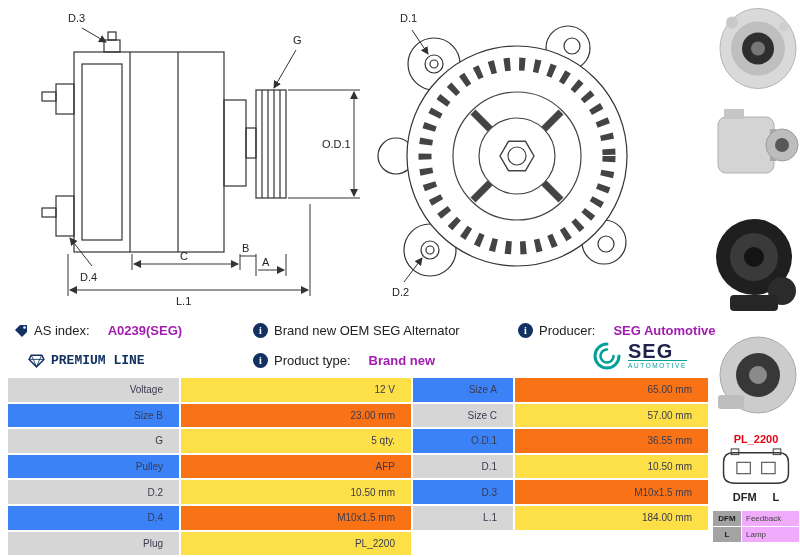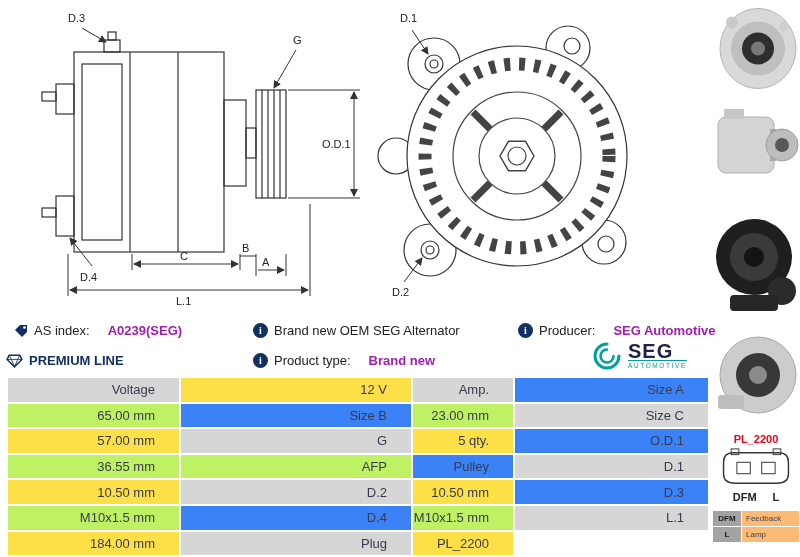--- a/index.html
+++ b/index.html
@@ -19,39 +19,39 @@
   .i-icon{display:inline-flex;align-items:center;justify-content:center;width:15px;height:15px;border-radius:50%;
           background:#123162;color:#fff;font-size:10px;font-weight:bold;font-family:"Liberation Serif",serif;flex:0 0 auto;}
 
   .seg-logo{position:absolute;left:592px;top:26px;display:flex;align-items:center;gap:6px;}
   .seg-name{font-size:20px;font-weight:bold;color:#20214c;line-height:15px;letter-spacing:1px;}
   .seg-sub{font-size:6.5px;letter-spacing:1.6px;color:#00a19a;border-top:1.5px solid #00a19a;padding-top:1px;margin-top:1px;}
 
   
   .spec-table{position:absolute;left:8px;top:378px;width:700px;display:grid;
               grid-template-columns:171px 230px 100px 193px;grid-auto-rows:23.6px;gap:2px;}
-  .cell{display:flex;align-items:center;justify-content:flex-end;padding-right:24px;font-size:13px;color:#3a3a4f;}
+  .cell{display:flex;align-items:center;justify-content:flex-end;padding-right:16px;font-size:10px;color:#3a3a4f;}
   .cell.lbl{background:#d6d6d6;}
   .cell.val{background:#fde047;}
   .cell.lbl.d{background:#3b82f6;}
-  .cell.val.d{background:#bef264;}
+  .cell.val.d{background:#f97316;}
 
   
   .right-col{position:absolute;left:712px;top:0;width:88px;height:557px;}
   .photo{width:88px;overflow:hidden;}
   .photo.p1{height:93px;margin-top:2px;}
   .photo.p2{height:100px;}
   .photo.p3{height:132px;}
   .photo.p4{height:100px;}
   .plug-code{margin-top:6px;text-align:center;font-size:11px;font-weight:bold;color:#e30613;}
   .plug-drawing{margin-top:2px;text-align:center;}
   .pins-row{display:flex;justify-content:center;gap:16px;font-size:11px;font-weight:bold;color:#222;margin-top:-2px;}
   .plug-legend{margin:8px auto 0 auto;width:86px;display:grid;grid-template-columns:28px 57px;grid-auto-rows:15px;gap:1px;background:#fff;}
   .pl-pin{background:#a3a3a3;display:flex;align-items:center;justify-content:center;font-size:8px;font-weight:bold;color:#1c1c1c;}
-  .pl-desc{background:#fdba74;display:flex;align-items:center;font-size:8px;color:#444;padding-left:4px;}
+  .pl-desc{background:#f0abfc;display:flex;align-items:center;font-size:8px;color:#444;padding-left:4px;}
 </style>
 </head>
 <body>
 
 <div class="page">
 
   <div class="drawing side">
     <svg width="355" height="305" viewBox="0 0 355 305">
       <defs>
         <marker id="ar1" markerWidth="8" markerHeight="8" refX="7" refY="4" orient="auto">
@@ -170,21 +170,21 @@
       <span class="i-icon">i</span>
       <span>Brand new OEM SEG Alternator</span>
     </div>
 
     <div class="info-item" style="left:518px;top:8px;">
       <span class="i-icon">i</span>
       <span>Producer:</span>
       <b>SEG Automotive</b>
     </div>
 
-    <div class="info-item" style="left:6px;top:38px;">
+    <div class="info-item" style="left:28px;top:38px;font-family:Liberation Mono, monospace;">
       <svg width="17" height="14" viewBox="0 0 16 13">
         <path d="M3,1 H13 L15,5 L8,12 L1,5 Z" fill="none" stroke="#123162" stroke-width="1.4"></path>
         <path d="M1,5 H15 M5,5 L8,12 L11,5 M3,1 L5,5 M13,1 L11,5" stroke="#123162" stroke-width="0.8" fill="none"></path>
       </svg>
       <span class="navy-bold">PREMIUM LINE</span>
     </div>
 
     <div class="info-item" style="left:253px;top:38px;">
       <span class="i-icon">i</span>
       <span>Product type:</span>
@@ -199,36 +199,35 @@
       <div class="seg-text">
         <div class="seg-name">SEG</div>
         <div class="seg-sub">AUTOMOTIVE</div>
       </div>
     </div>
   </div>
 
   <div class="spec-table">
     <div class="cell lbl">Voltage</div>
     <div class="cell val">12 V</div>
-    <div class="cell lbl">Amp.</div>
 
     <div class="cell lbl d">Size A</div>
     <div class="cell val d">65.00 mm</div>
     <div class="cell lbl d">Size B</div>
     <div class="cell val d">23.00 mm</div>
 
     <div class="cell lbl">Size C</div>
     <div class="cell val">57.00 mm</div>
     <div class="cell lbl">G</div>
     <div class="cell val">5 qty.</div>
 
     <div class="cell lbl d">O.D.1</div>
     <div class="cell val d">36.55 mm</div>
+    <div class="cell lbl d">Pulley</div>
     <div class="cell val d">AFP</div>
-    <div class="cell lbl d">Pulley</div>
 
     <div class="cell lbl">D.1</div>
     <div class="cell val">10.50 mm</div>
     <div class="cell lbl">D.2</div>
     <div class="cell val">10.50 mm</div>
 
     <div class="cell lbl d">D.3</div>
     <div class="cell val d">M10x1.5 mm</div>
     <div class="cell lbl d">D.4</div>
     <div class="cell val d">M10x1.5 mm</div>

